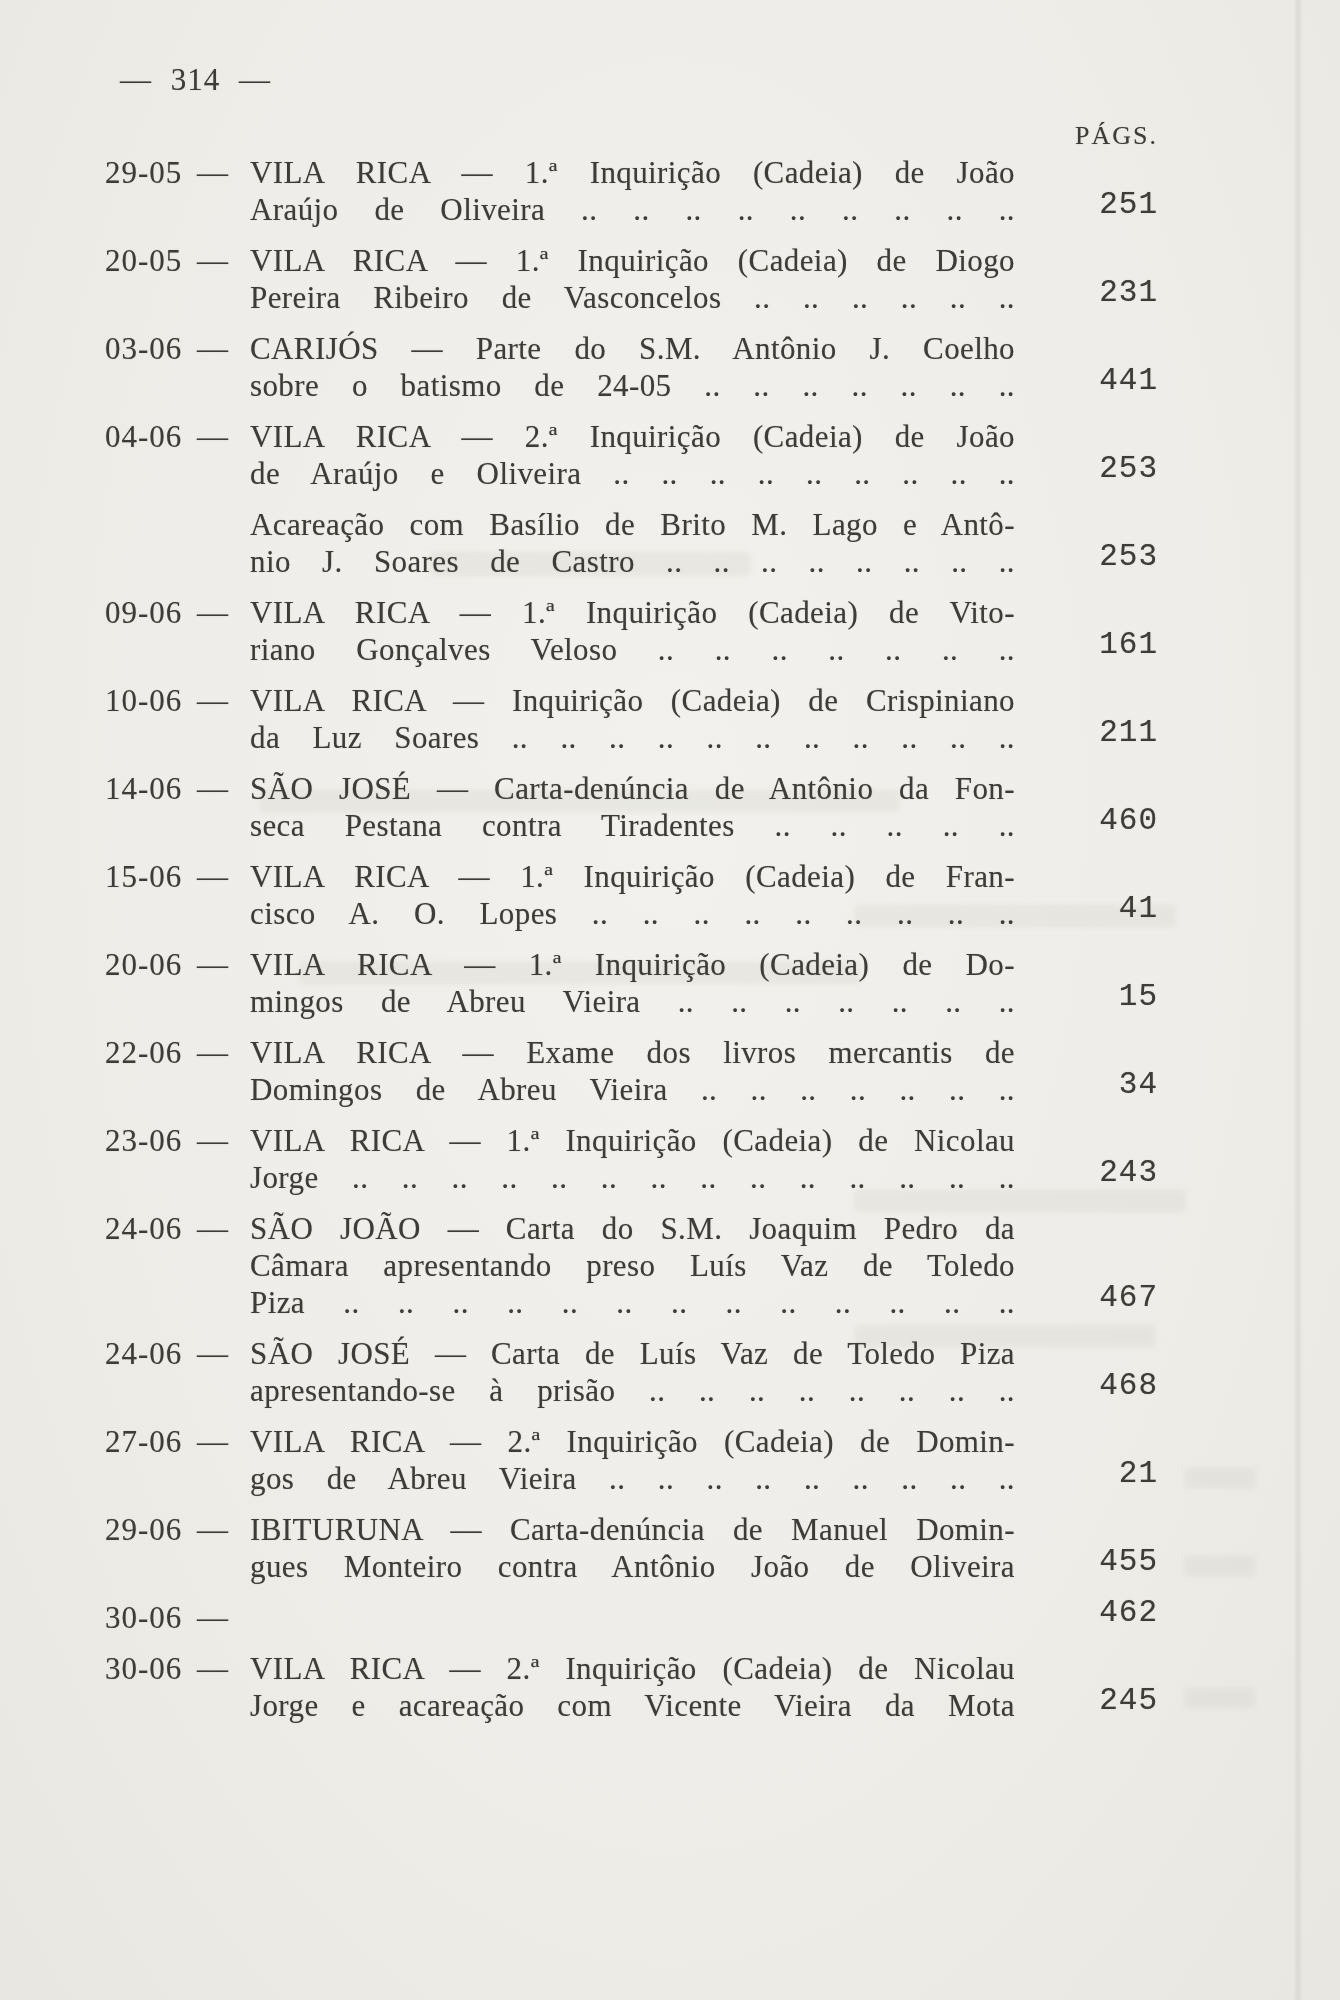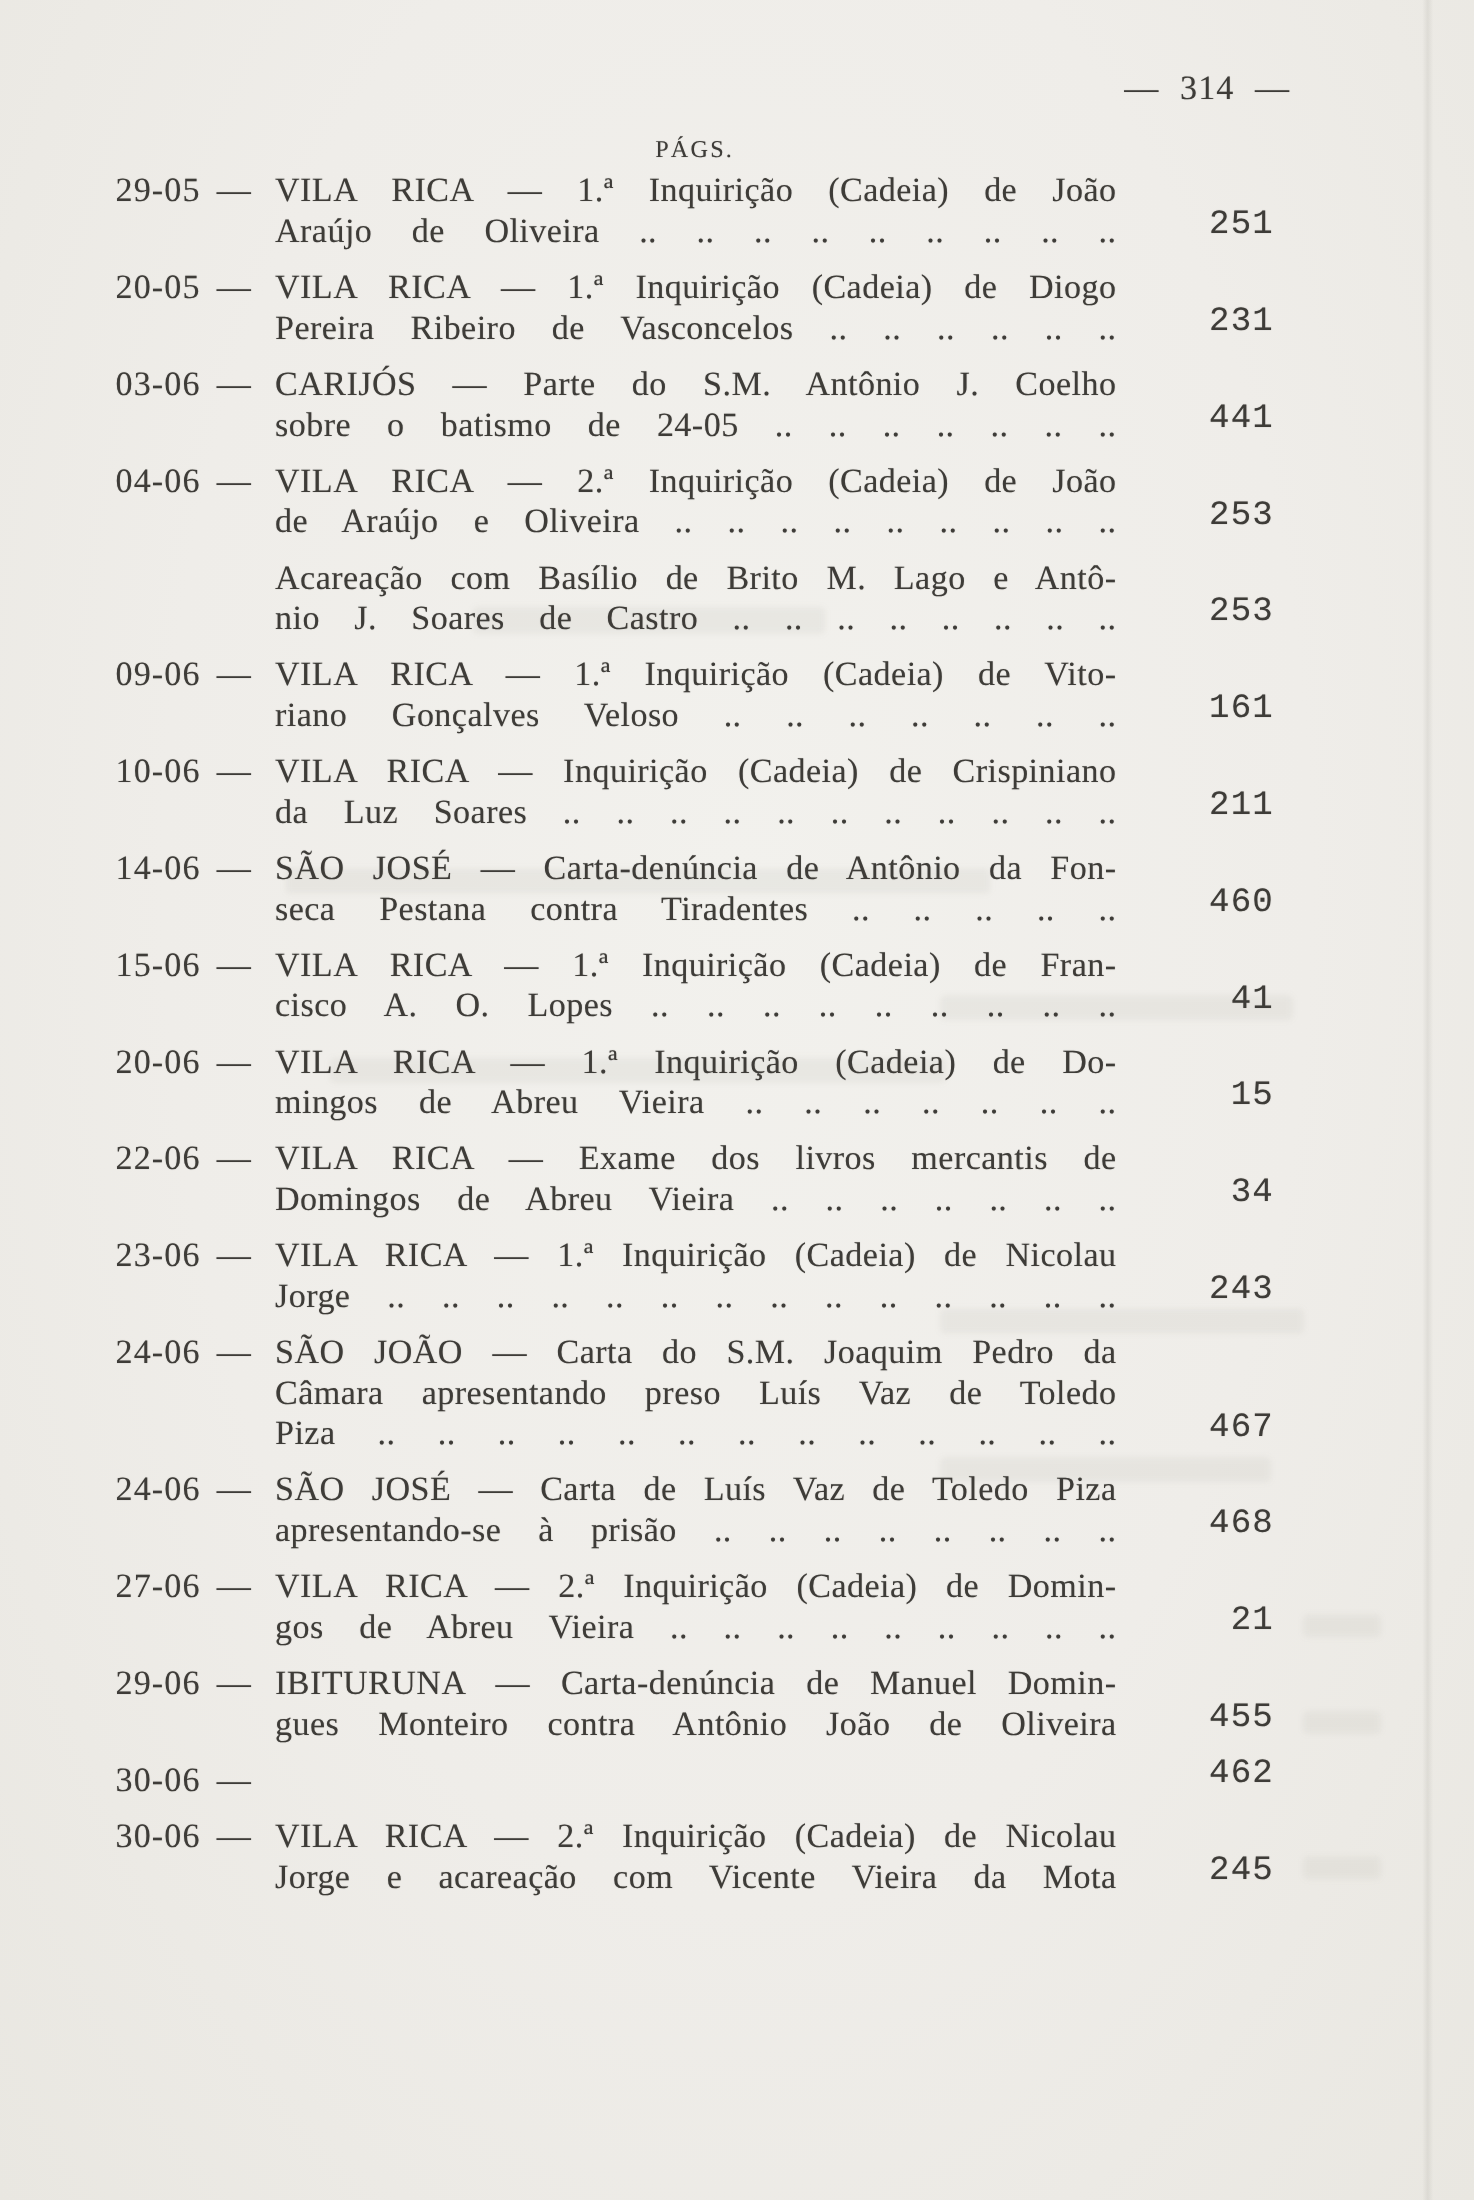--- a/index.html
+++ b/index.html
@@ -12,22 +12,22 @@
     color:#3e3c38;
     text-shadow:0 0 1px rgba(62,60,56,0.38);
     padding:62px 182px 0 105px;
     overflow:hidden;
   }
   .artifact{position:absolute;z-index:0;background:rgba(110,108,100,0.07);filter:blur(3px);border-radius:4px;}
   .crease{
     position:absolute;z-index:0;top:0;bottom:0;left:1293px;width:10px;
     background:linear-gradient(to right, rgba(120,118,108,0) 0%, rgba(120,118,108,0.12) 50%, rgba(120,118,108,0) 100%);
   }
-  .header-row{position:relative;z-index:1;text-align:right;font-size:31px;line-height:36px;letter-spacing:1px;word-spacing:10px;transform:translateX(15px);}
-  .pags-row{position:relative;z-index:1;text-align:center;font-size:22px;line-height:36px;margin-top:20px;letter-spacing:2px;}
+  .header-row{position:relative;z-index:1;text-align:left;font-size:31px;line-height:36px;letter-spacing:1px;word-spacing:10px;transform:translateX(15px);}
+  .pags-row{position:relative;z-index:1;text-align:right;font-size:26px;line-height:36px;margin-top:20px;letter-spacing:2px;}
   .list{position:relative;z-index:1;}
   .entry{display:flex;margin-bottom:14px;}
   .date{width:92px;flex:none;font-size:31px;line-height:37px;letter-spacing:1px;white-space:nowrap;}
   .dash{width:53px;flex:none;font-size:31px;line-height:37px;}
   .body{width:765px;flex:none;font-size:31px;line-height:37px;}
   .line{text-align:justify;text-align-last:justify;word-spacing:4px;letter-spacing:0.4px;}
   .pageno{flex:1;text-align:right;font-size:31px;line-height:37px;align-self:flex-end;transform:translateY(-5px);letter-spacing:1px;font-family:Liberation Mono, monospace;}
 </style>
 </head>
 <body>

